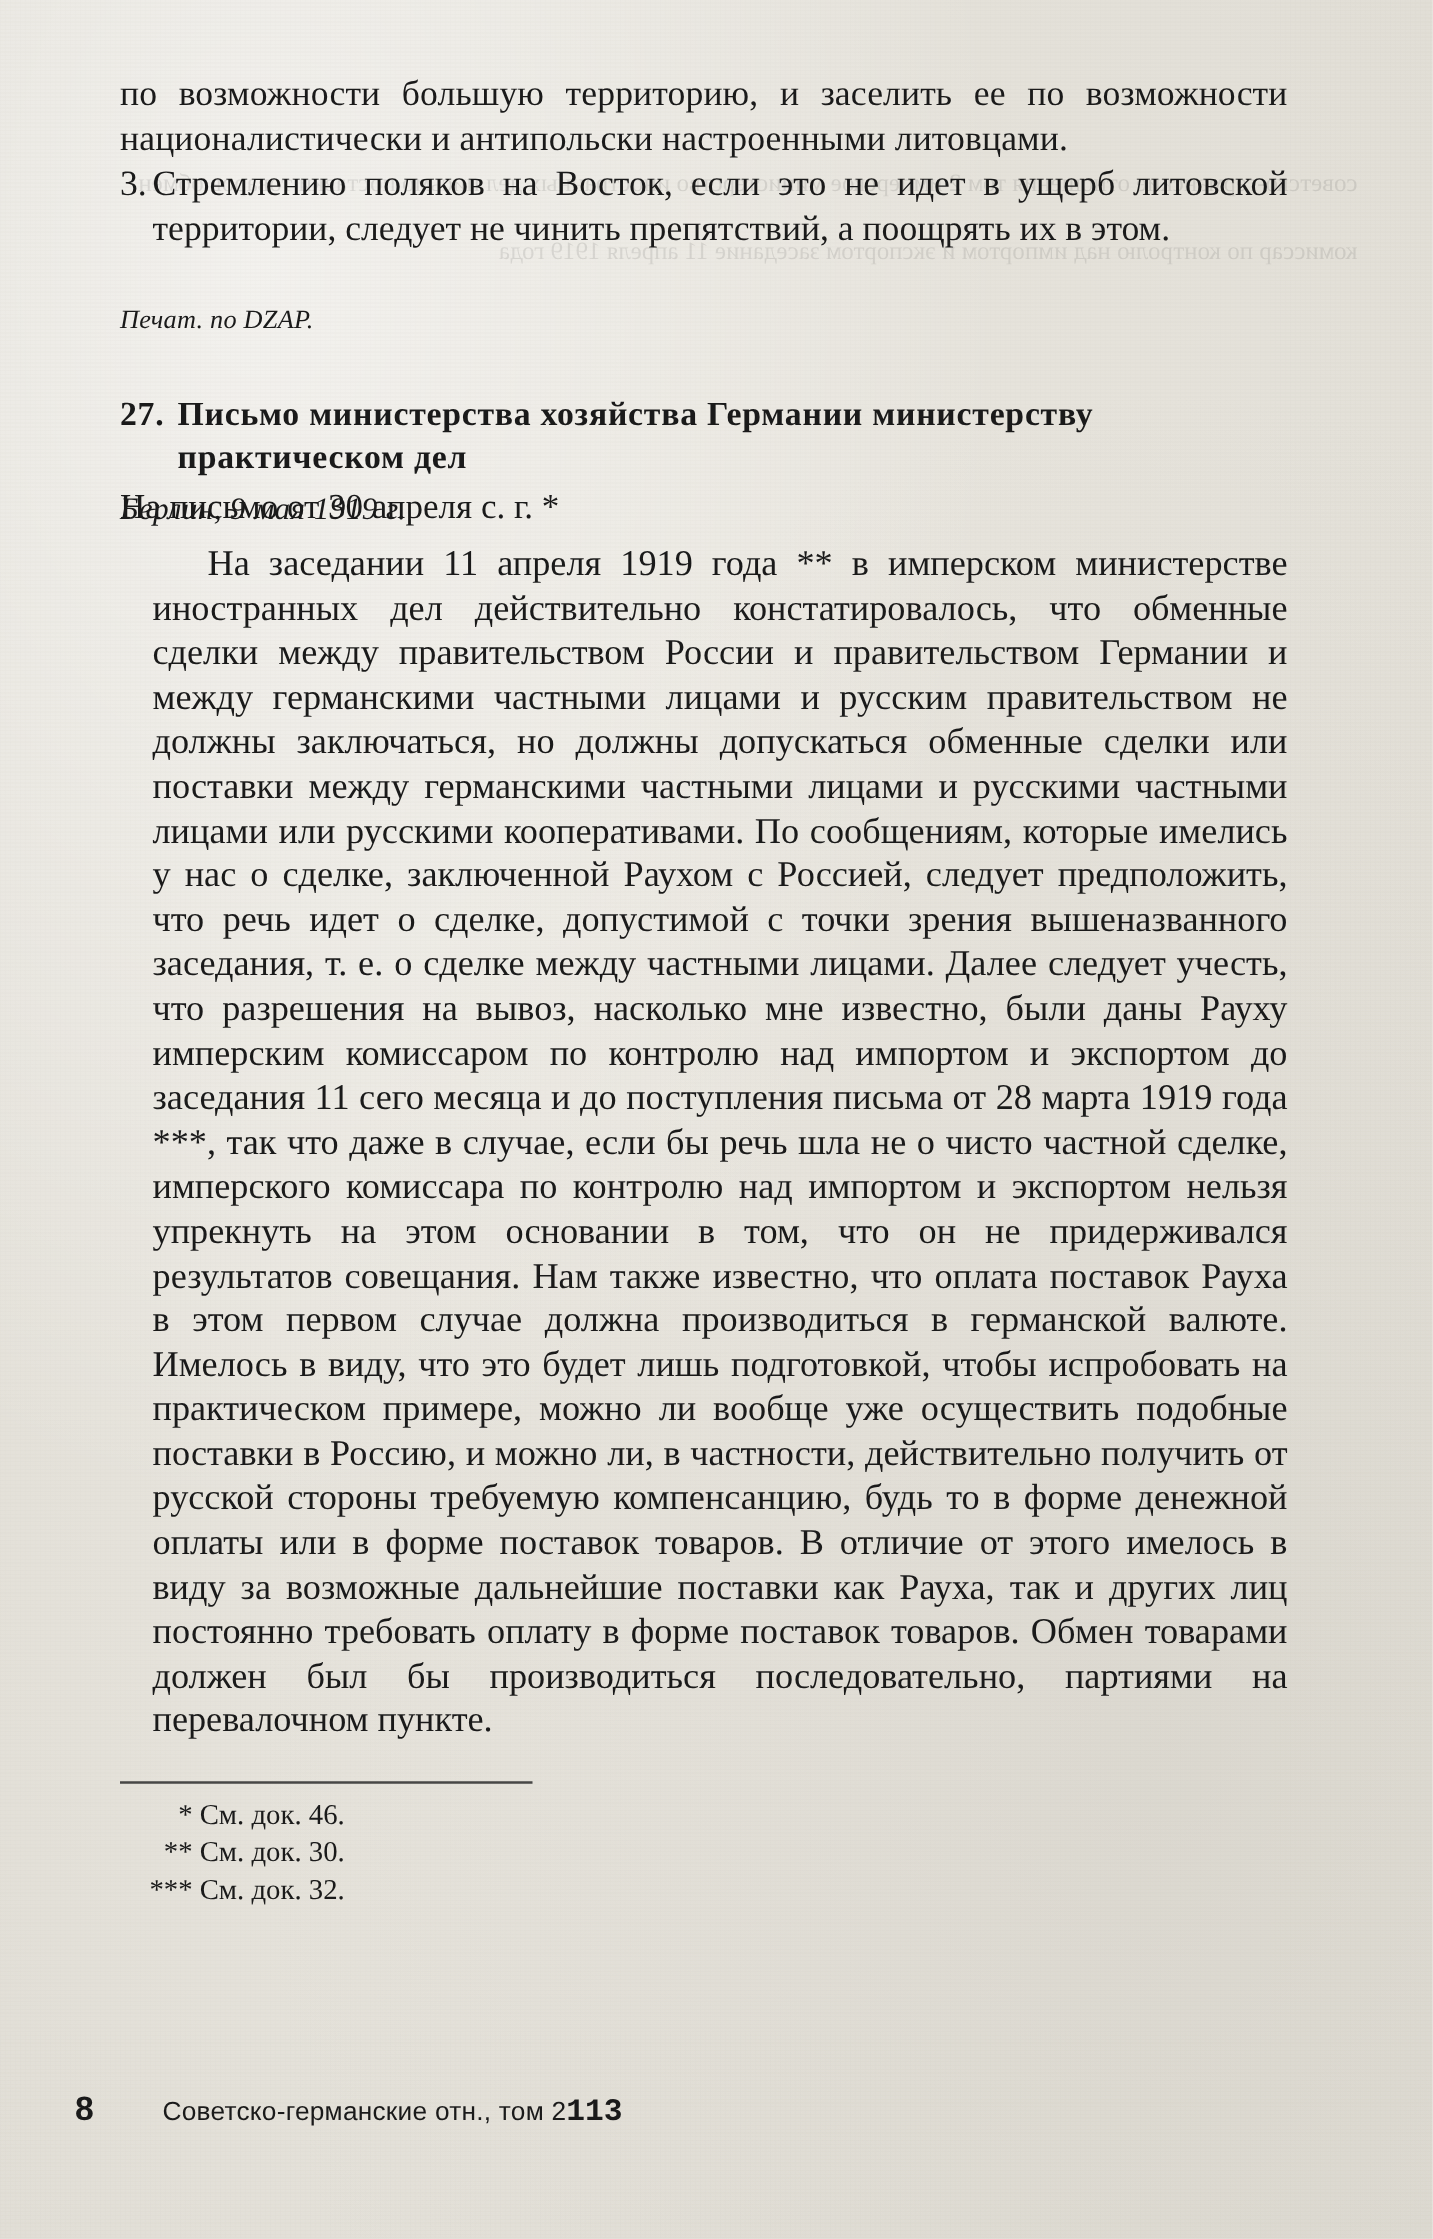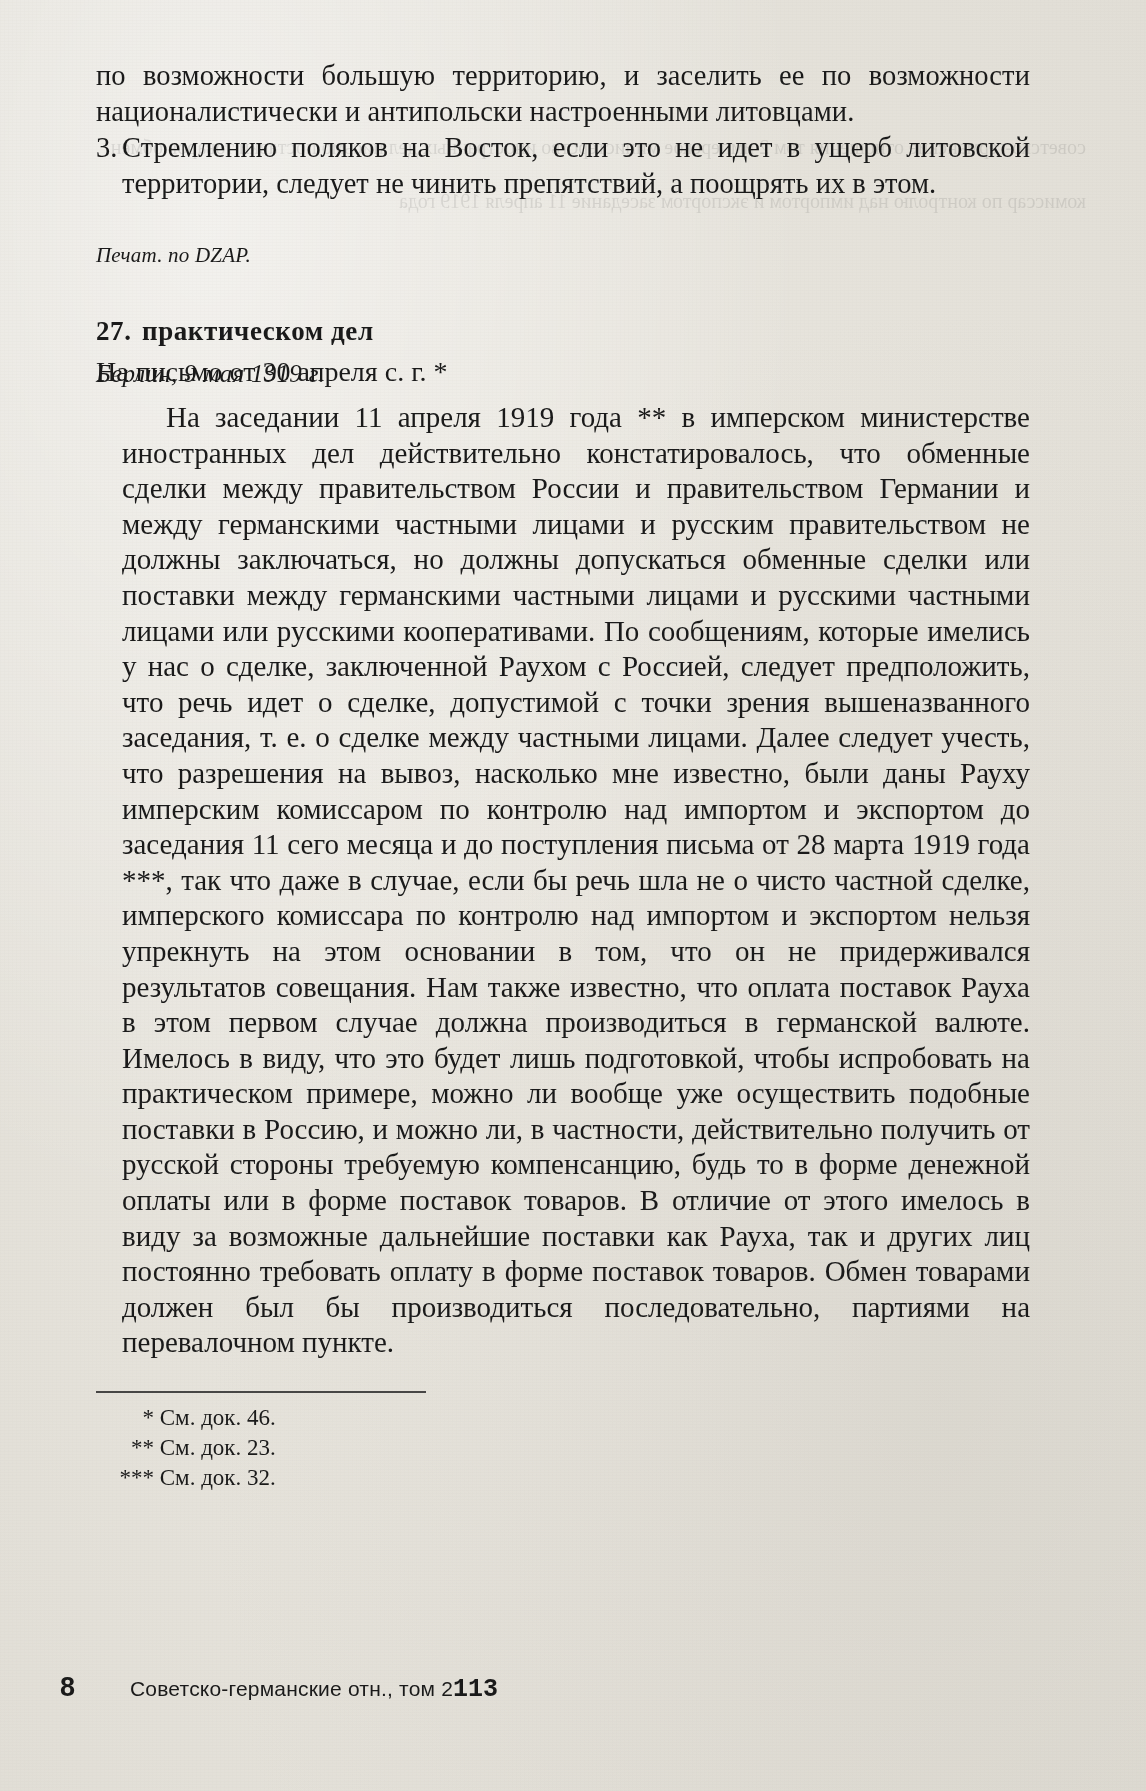--- a/index.html
+++ b/index.html
@@ -189,36 +189,37 @@
   <div class="hang">
     <span class="hang-num">3.</span>
     <span class="hang-body">Стремлению поляков на Восток, если это не идет в ущерб литовской территории, следует не чинить препятствий, а поощрять их в этом.</span>
   </div>
 
   <div class="source-note">Печат. по DZAP.</div>
 
   <div class="doc-head">
     <span class="num">27.</span>
     <span class="ttl">
+      <span>Письмо министерства хозяйства Германии министерству</span>
       <span class="l2">практическом дел</span>
     </span>
   </div>
 
   <div class="place-date">Берлин, 9 мая 1919 г.</div>
   <div class="reply-line">На письмо от 30 апреля с. г. *</div>
 
   <div class="body-text">
     <p>На заседании 11 апреля 1919 года ** в имперском министерстве иностранных дел действительно констатировалось, что обменные сделки между правительством России и правительством Германии и между германскими частными лицами и русским правительством не должны заключаться, но должны допускаться обменные сделки или поставки между германскими частными лицами и русскими частными лицами или русскими кооперативами. По сообщениям, которые имелись у нас о сделке, заключенной Раухом с Россией, следует предположить, что речь идет о сделке, допустимой с точки зрения вышеназванного заседания, т. е. о сделке между частными лицами. Далее следует учесть, что разрешения на вывоз, насколько мне известно, были даны Рауху имперским комиссаром по контролю над импортом и экспортом до заседания 11 сего месяца и до поступления письма от 28 марта 1919 года ***, так что даже в случае, если бы речь шла не о чисто частной сделке, имперского комиссара по контролю над импортом и экспортом нельзя упрекнуть на этом основании в том, что он не придерживался результатов совещания. Нам также известно, что оплата поставок Рауха в этом первом случае должна производиться в германской валюте. Имелось в виду, что это будет лишь подготовкой, чтобы испробовать на практическом примере, можно ли вообще уже осуществить подобные поставки в Россию, и можно ли, в частности, действительно получить от русской стороны требуемую компенсанцию, будь то в форме денежной оплаты или в форме поставок товаров. В отличие от этого имелось в виду за возможные дальнейшие поставки как Рауха, так и других лиц постоянно требовать оплату в форме поставок товаров. Обмен товарами должен был бы производиться последовательно, партиями на перевалочном пункте.</p>
   </div>
 
   <div class="rule"></div>
 
   <div class="footnotes">
     <div><span class="fn-mark">*</span><span class="sp"> </span><span>См. док. 46.</span></div>
-    <div><span class="fn-mark">**</span><span class="sp"> </span><span>См. док. 23.</span></div>
+    <div><span class="fn-mark">**</span><span class="sp"> </span><span>См. док. 30.</span></div>
     <div><span class="fn-mark">***</span><span class="sp"> </span><span>См. док. 32.</span></div>
   </div>
 
 </div>
 
 <div class="footer">
   <span class="pg">8</span>
   <span class="run">Советско-германские отн., том 2</span>
   <span class="pgnum">113</span>
 </div>

